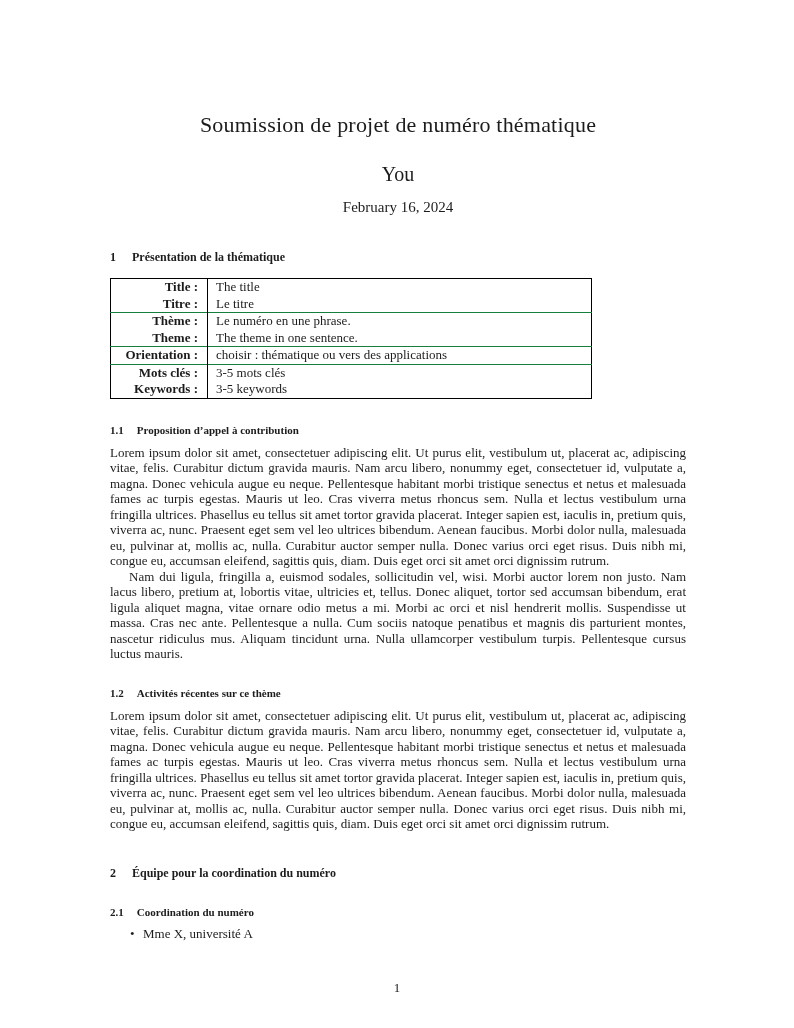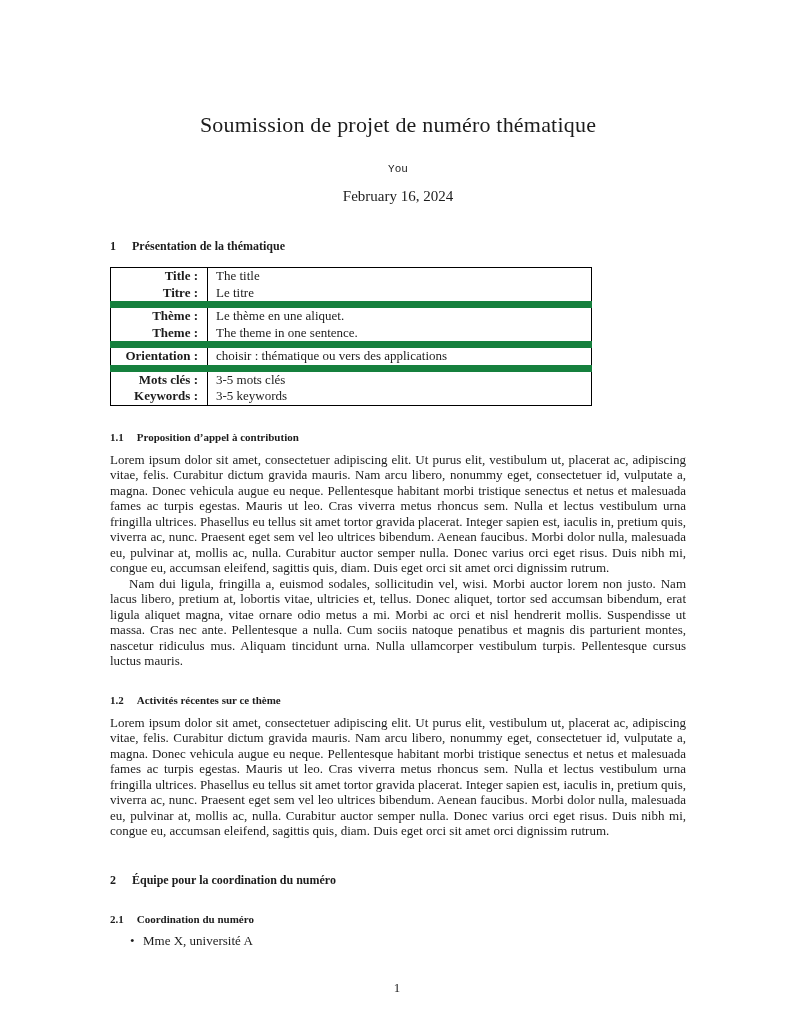--- a/index.html
+++ b/index.html
@@ -14,21 +14,21 @@
     color: #1c1c1c;
     padding: 112px 108px 0 110px;
     overflow: hidden;
   }
   .doc-title {
     font-size: 22px;
     font-weight: 400;
     text-align: center;
     letter-spacing: 0.2px;
   }
-  .doc-author { text-align: center; margin-top: 25px; font-size: 11px; font-family: Liberation Mono, monospace; }
+  .doc-author { text-align: center; margin-top: 25px; font-size: 20px; }
   .doc-date   { text-align: center; margin-top: 13px; font-size: 15px; }
 
   .sec {
     font-size: 12px;
     font-weight: 700;
     margin-top: 34px;
   }
   .secnum { display: inline-block; margin-right: 16px; }
 
   .info-table {
@@ -43,21 +43,21 @@
     line-height: 14.5px;
     vertical-align: top;
   }
   .info-table td.lbl {
     font-weight: 700;
     text-align: right;
     width: 97px;
     white-space: nowrap;
     border-right: 1px solid #000;
   }
-  .info-table tr.grp td { border-top: 7px solid #15803d; }
+  .info-table tr.grp td { border-top: 1px solid #15803d; }
 
   .subsec {
     font-size: 11px;
     font-weight: 700;
     margin-top: 25px;
   }
   .subnum { display: inline-block; margin-right: 13px; }
 
   .body {
     font-size: 13px;
@@ -109,21 +109,21 @@
         <tr>
           <td class="lbl">Title :</td>
           <td class="val">The title</td>
         </tr>
         <tr>
           <td class="lbl">Titre :</td>
           <td class="val">Le titre</td>
         </tr>
         <tr class="grp">
           <td class="lbl">Thème :</td>
-          <td class="val">Le thème en une aliquet.</td>
+          <td class="val">Le numéro en une phrase.</td>
         </tr>
         <tr>
           <td class="lbl">Theme :</td>
           <td class="val">The theme in one sentence.</td>
         </tr>
         <tr class="grp">
           <td class="lbl">Orientation :</td>
           <td class="val">choisir : thématique ou vers des applications</td>
         </tr>
         <tr class="grp">

